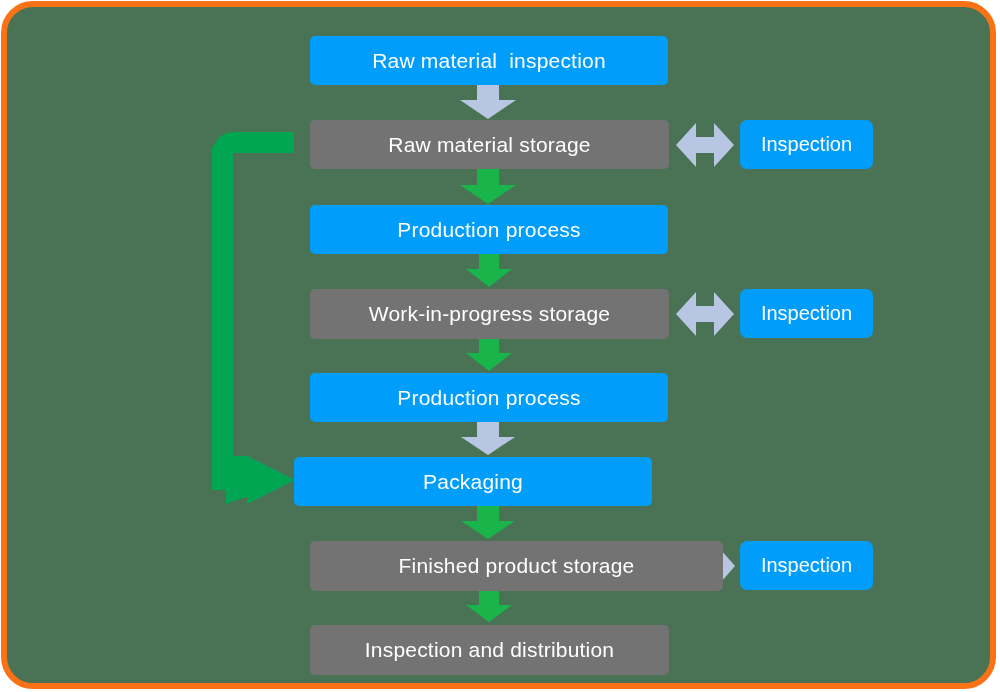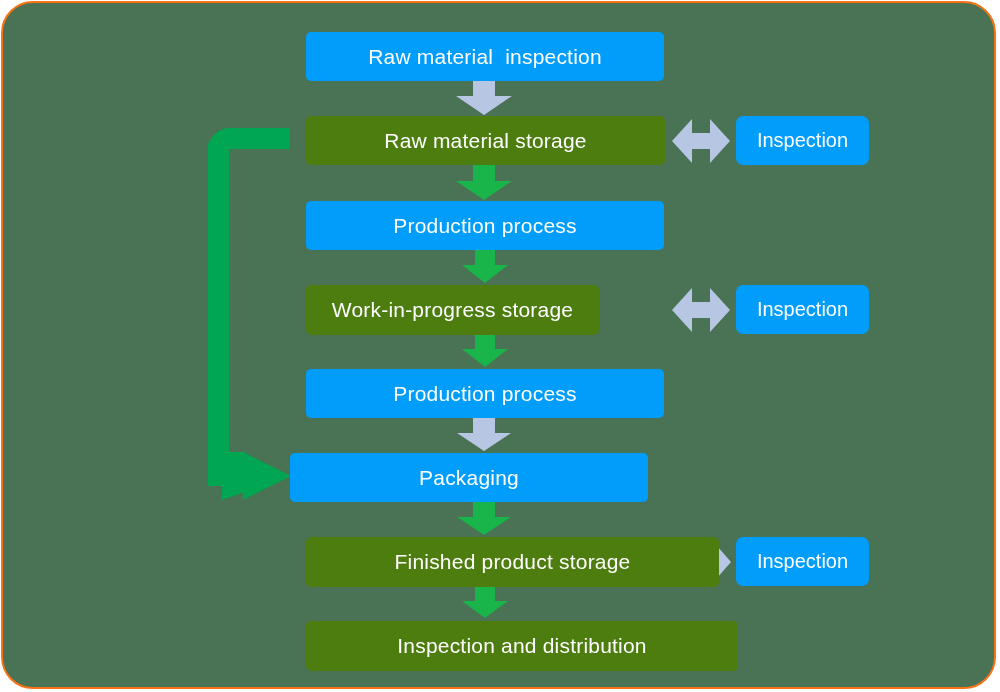--- a/index.html
+++ b/index.html
@@ -2,28 +2,28 @@
 <html><head>
 <meta charset="utf-8">
 <style>
   html,body{margin:0;padding:0;background:#ffffff;}
   body{width:1000px;height:692px;overflow:hidden;
        font-family:"Liberation Sans","DejaVu Sans",sans-serif;}
 
   #canvas{position:relative;width:1000px;height:692px;background:#ffffff;}
 
   #board{position:absolute;left:1px;top:1px;width:995px;height:688px;
-         background:#4a7254;border:2px solid #f97316;border-radius:32px;
+         background:#4a7254;border:6px solid #f97316;border-radius:32px;
          box-sizing:border-box;}
 
   .node{position:absolute;display:flex;align-items:center;justify-content:center;
         border-radius:5px;color:#ffffff;font-size:21px;font-weight:400;
         letter-spacing:.2px;white-space:pre;box-sizing:border-box;}
   .node.blue{background:#019dfb;}
-  .node.green{background:#4d7c0f;}
+  .node.green{background:#737373;}
 
   .insp{position:absolute;display:flex;align-items:center;justify-content:center;
         border-radius:7px;background:#019dfb;color:#ffffff;font-size:20px;
         box-sizing:border-box;}
 
   .vArrow{position:absolute;}
   .dblArrow{position:absolute;}
   .loop{position:absolute;left:0;top:0;width:1000px;height:692px;
         pointer-events:none;}
 </style>
@@ -102,37 +102,37 @@
     </div>
 
     <div class="node green" style="left:303px;top:113px;width:359px;height:49px;">
       <span>Raw material storage</span>
     </div>
 
     <div class="node blue" style="left:303px;top:198px;width:358px;height:49px;">
       <span>Production process</span>
     </div>
 
-    <div class="node green" style="left:303px;top:282px;width:293px;height:50px;">
+    <div class="node green" style="left:303px;top:282px;width:359px;height:50px;">
       <span>Work-in-progress storage</span>
     </div>
 
     <div class="node blue" style="left:303px;top:366px;width:358px;height:49px;">
       <span>Production process</span>
     </div>
 
     <div class="node blue" style="left:287px;top:450px;width:358px;height:49px;">
       <span>Packaging</span>
     </div>
 
     <div class="node green" style="left:303px;top:534px;width:413px;height:50px;">
       <span>Finished product storage</span>
     </div>
 
-    <div class="node green" style="left:303px;top:618px;width:432px;height:50px;">
+    <div class="node green" style="left:303px;top:618px;width:359px;height:50px;">
       <span>Inspection and distribution</span>
     </div>
 
     <div class="insp" style="left:733px;top:113px;width:133px;height:49px;">
       <span>Inspection</span>
     </div>
 
     <div class="insp" style="left:733px;top:282px;width:133px;height:49px;">
       <span>Inspection</span>
     </div>

